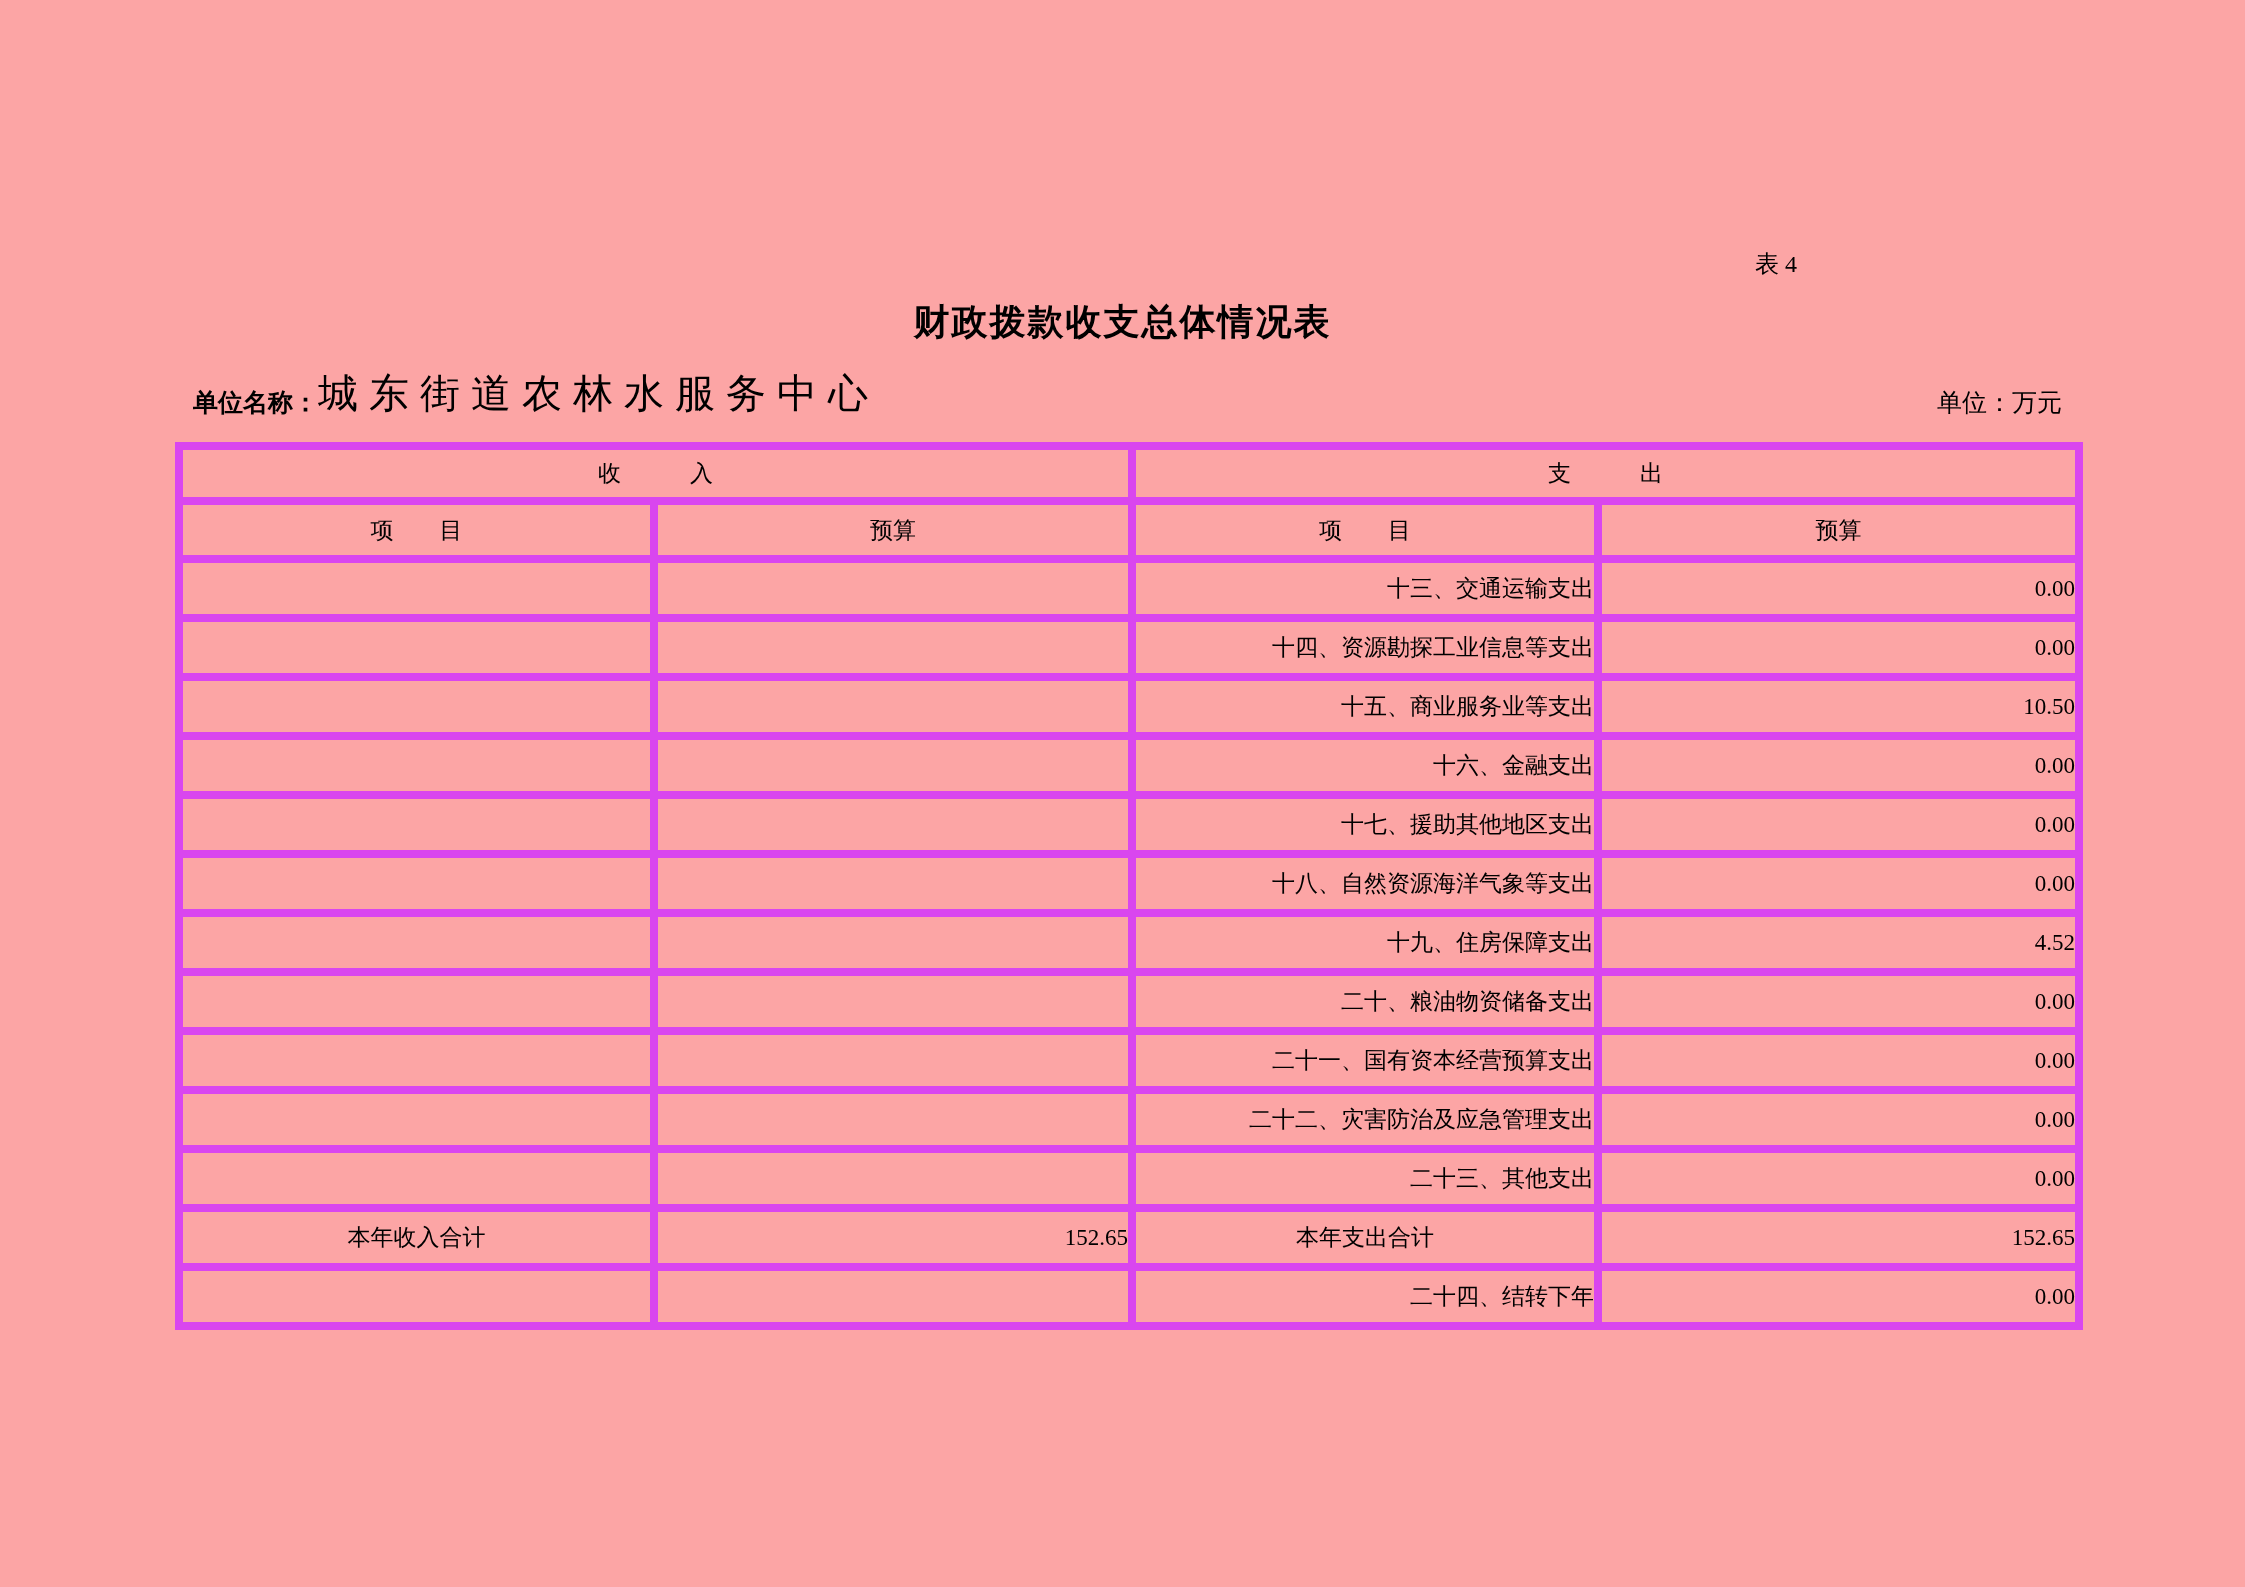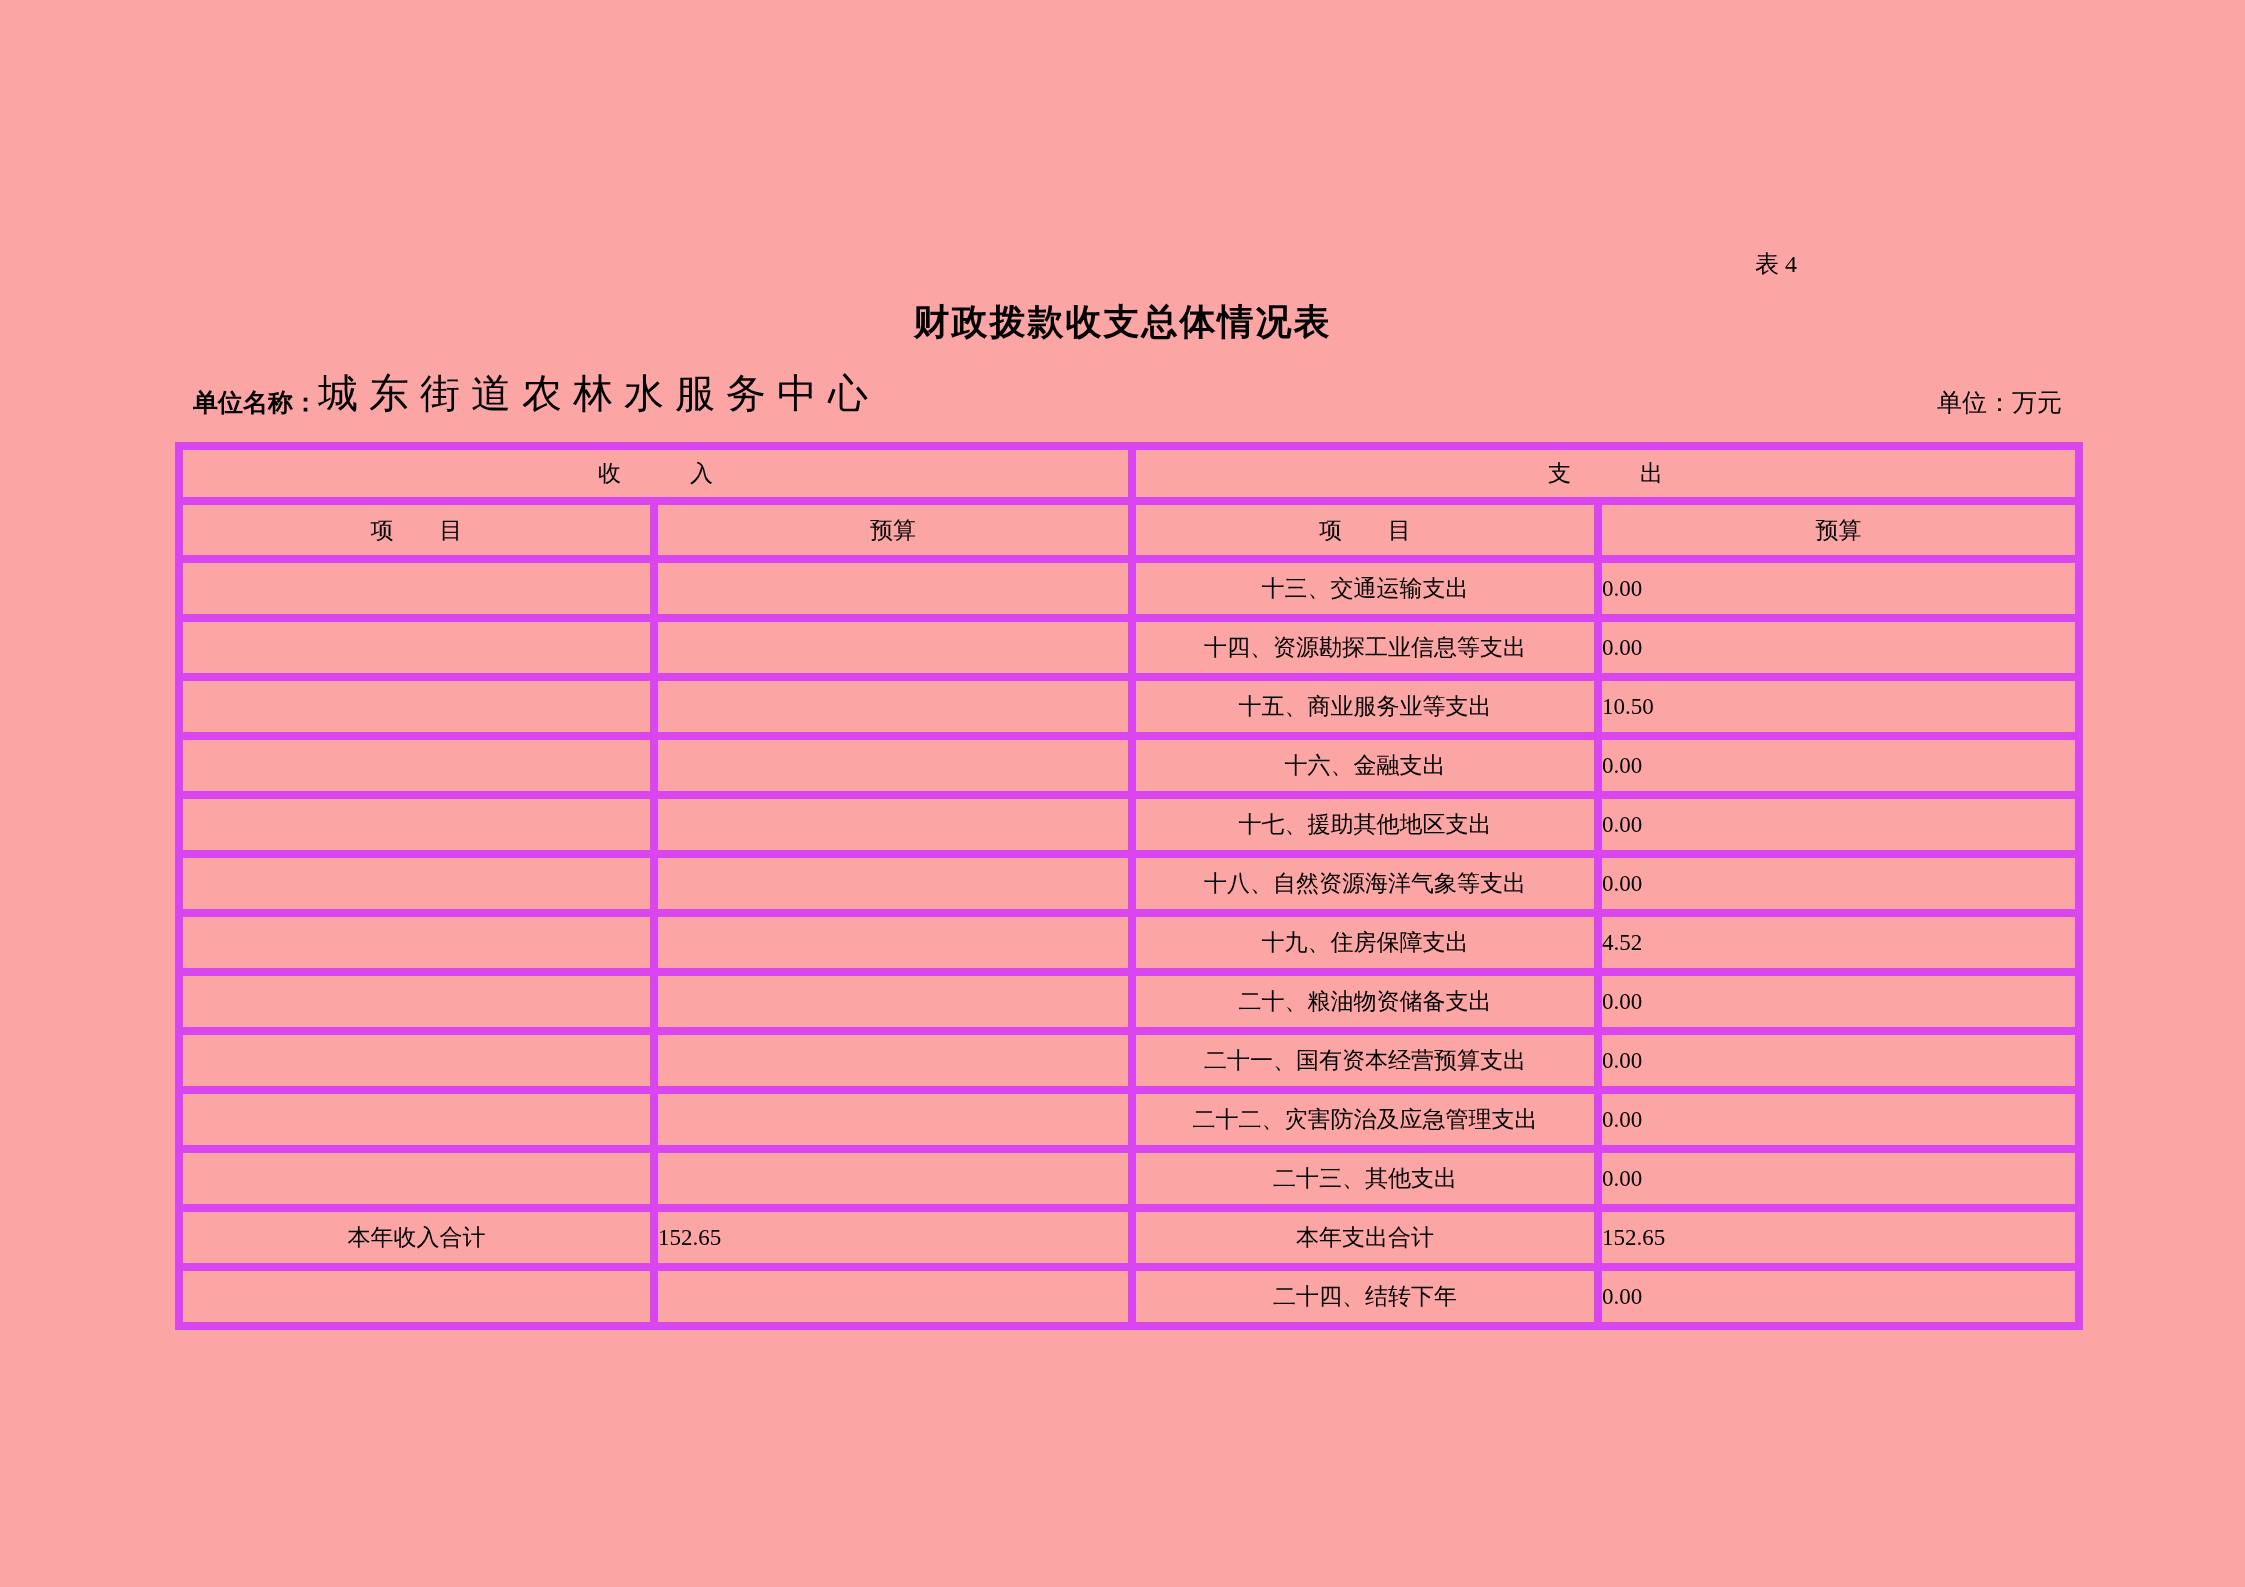--- a/index.html
+++ b/index.html
@@ -65,22 +65,22 @@
     font-weight: normal;
     padding: 0;
     vertical-align: middle;
     overflow: hidden;
     white-space: nowrap;
   }
   tr.hrow1 { height: 55px; }
   tr.hrow2 { height: 58px; font-family: Liberation Serif, serif; }
   tr.drow  { height: 59px; }
   .cell-center { text-align: center; }
-  .item-cell { text-align: center; padding-left: 12px; }
-  .budget-cell { text-align: left; padding-right: 14px; }
+  .item-cell { text-align: right; padding-left: 12px; }
+  .budget-cell { text-align: right; padding-right: 14px; }
 </style>
 </head>
 <body>
 
 <div class="sheet">
 
   <div class="table-tag">表 4</div>
 
   <div class="doc-title">财政拨款收支总体情况表</div>
 

